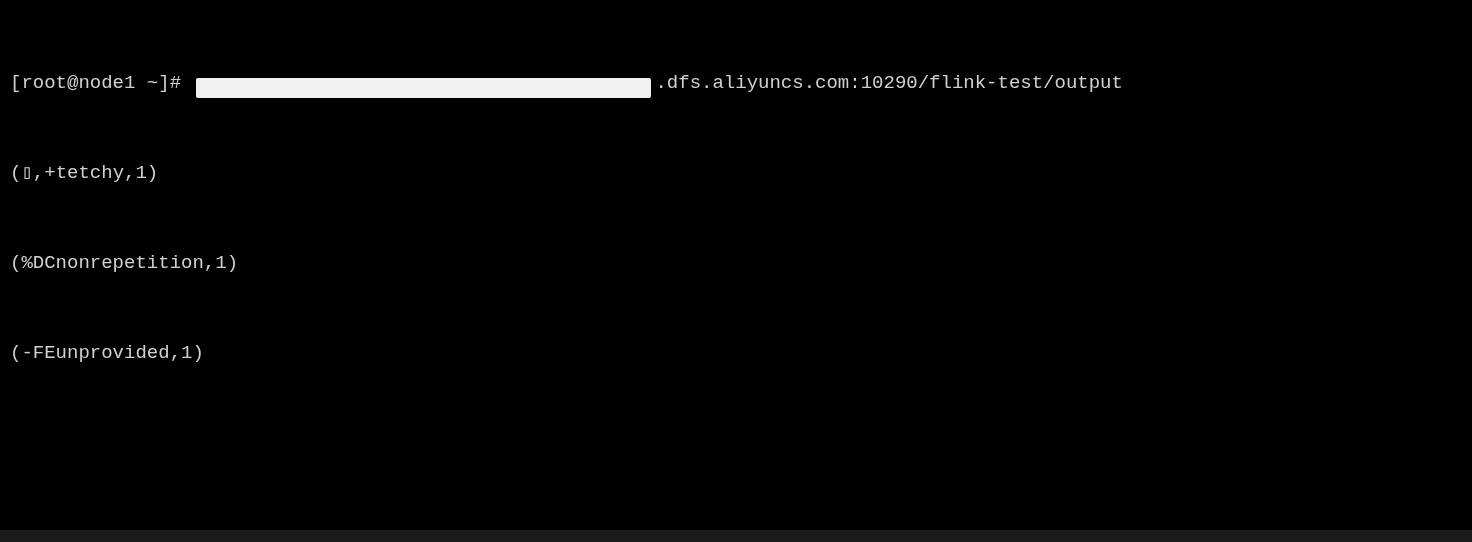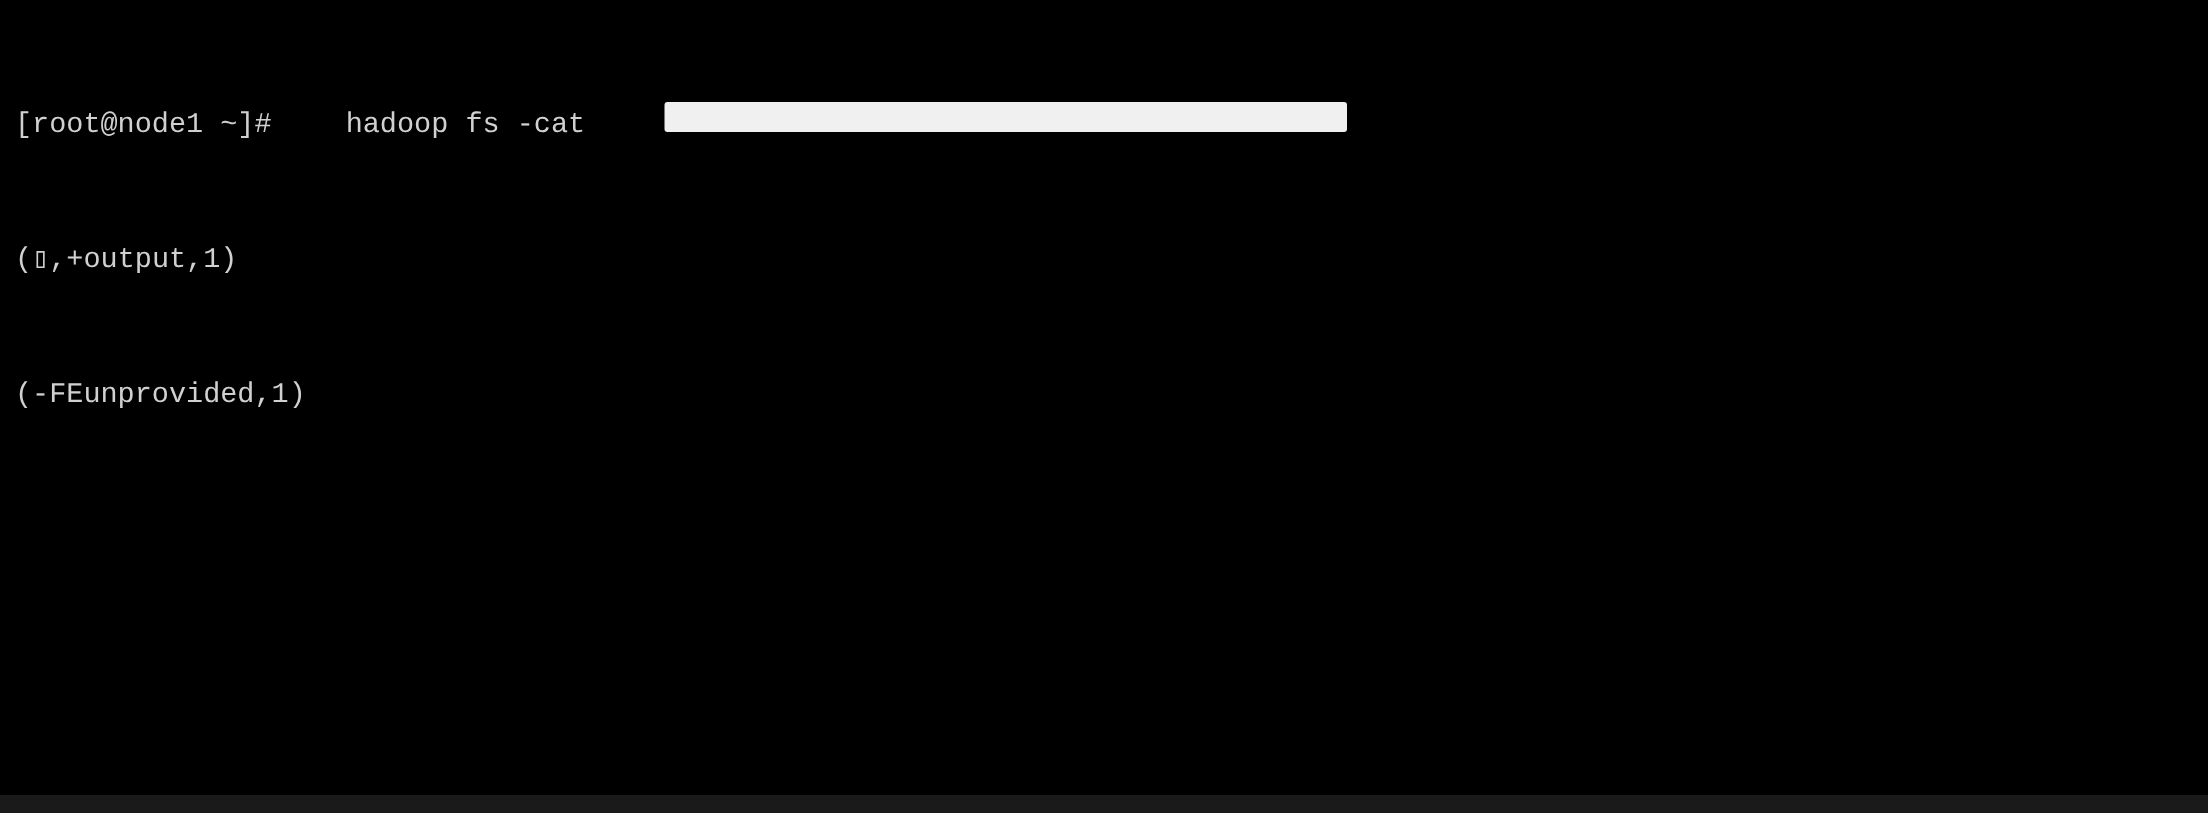--- a/index.html
+++ b/index.html
@@ -16,23 +16,22 @@
       line-height: 30px;
       color: #d0d0d0;
       overflow: hidden;
       padding: 8px 10px;
     }
     .terminal {
       white-space: pre;
     }
     .prompt-line {
       display: flex;
-      align-items: flex-start;
+      align-items: flex-end;
       flex-wrap: nowrap;
-      gap: 38px;
     }
     .prompt {
       color: #d0d0d0;
     }
     .command {
       color: #d0d0d0;
     }
     .redacted {
       display: inline-block;
       background: #f0f0f0;
@@ -52,23 +51,24 @@
       right: 0;
       height: 12px;
       background: #1a1a1a;
     }
   </style>
 </head>
 <body>
 
 <div class="terminal">
   <div class="prompt-line">
-    <span class="prompt">[root@node1 ~]# </span><span class="command">hadoop fs -cat </span><span class="redacted"></span>
+    <span class="prompt">[root@node1 ~]# </span><span class="redacted"></span><span class="command">.dfs.aliyuncs.com:10290/flink-test/output</span>
   </div>
-  <div class="output-line">(▯,+output,1)</div>
+  <div class="output-line">(▯,+tetchy,1)</div>
+  <div class="output-line">(%DCnonrepetition,1)</div>
   <div class="output-line">(-FEunprovided,1)</div>
   
   
   
   
   
   
   
   
   

